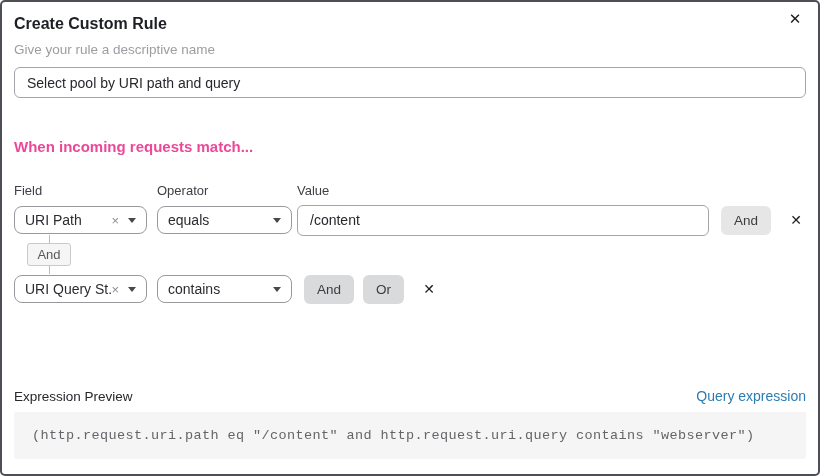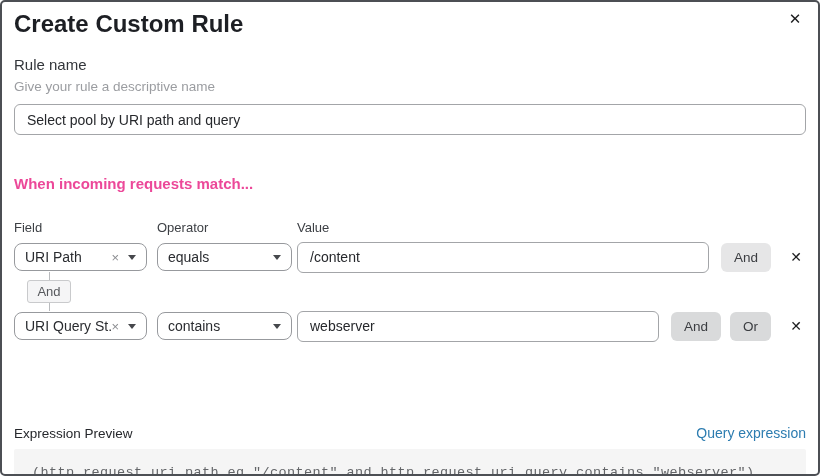--- a/index.html
+++ b/index.html
@@ -15,21 +15,21 @@
     height: 476px;
     background: #ffffff;
     border: 2px solid #4c4f54;
     border-radius: 5px;
     padding: 0 12px;
     overflow: hidden;
   }
   
   .dialog-title {
     margin-top: 10px;
-    font-size: 24px;
+    font-size: 16px;
     line-height: 24px;
     font-weight: 700;
     color: #1d1f24;
   }
   .dialog-close {
     position: absolute;
     top: 6px;
     right: 12px;
     width: 22px;
     height: 22px;
@@ -205,21 +205,20 @@
   }
 </style>
 </head>
 <body>
 
 <div class="dialog">
 
   <h1 class="dialog-title">Create Custom Rule</h1>
   <button class="dialog-close">✕</button>
 
-  <div class="field-label">Rule name</div>
   <div class="field-helper">Give your rule a descriptive name</div>
   <input class="text-input" type="text" value="Select pool by URI path and query" style="">
 
   <div class="match-heading">When incoming requests match...</div>
 
   <div class="col-labels">
     <span class="col-field">Field</span>
     <span class="col-operator">Operator</span>
     <span class="col-value">Value</span>
   </div>
@@ -248,21 +247,20 @@
   <div class="condition-row" style="margin-top:0;">
     <div class="select select-field">
       <span class="select-text">URI Query St...</span>
       <span class="select-clear">×</span>
       <span class="caret-down"></span>
     </div>
     <div class="select select-operator">
       <span class="select-text">contains</span>
       <span class="caret-down"></span>
     </div>
-    <input class="text-input value-input" type="text" value="webserver" style="">
     <button class="join-btn shade2" style="margin-left:12px;">And</button>
     <button class="join-btn shade2">Or</button>
     <button class="row-delete">✕</button>
   </div>
 
   <div class="preview-bar">
     <span class="preview-label">Expression Preview</span>
     <a class="edit-link">Query expression</a>
   </div>
   <div class="code-block">(http.request.uri.path eq "/content" and http.request.uri.query contains "webserver")</div>

